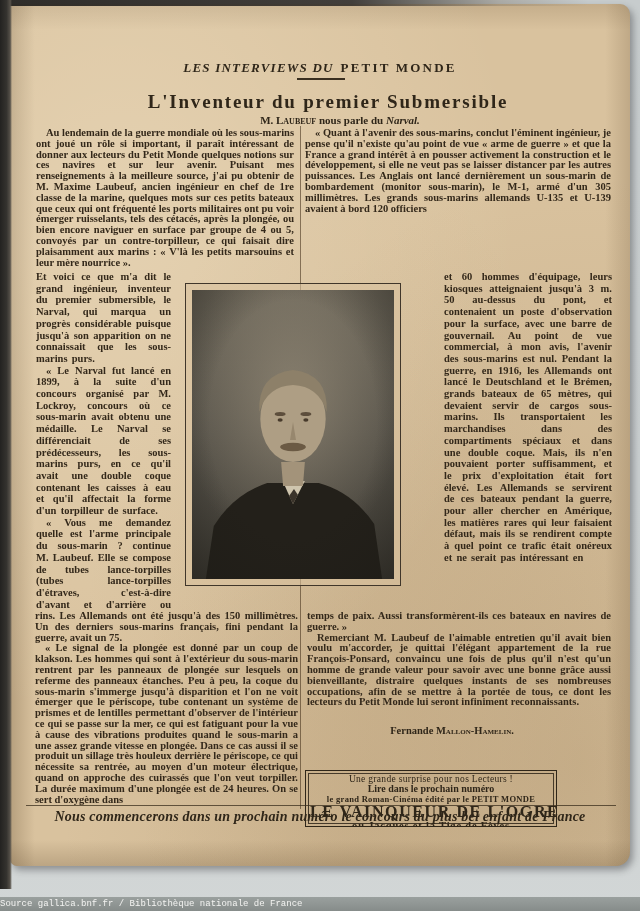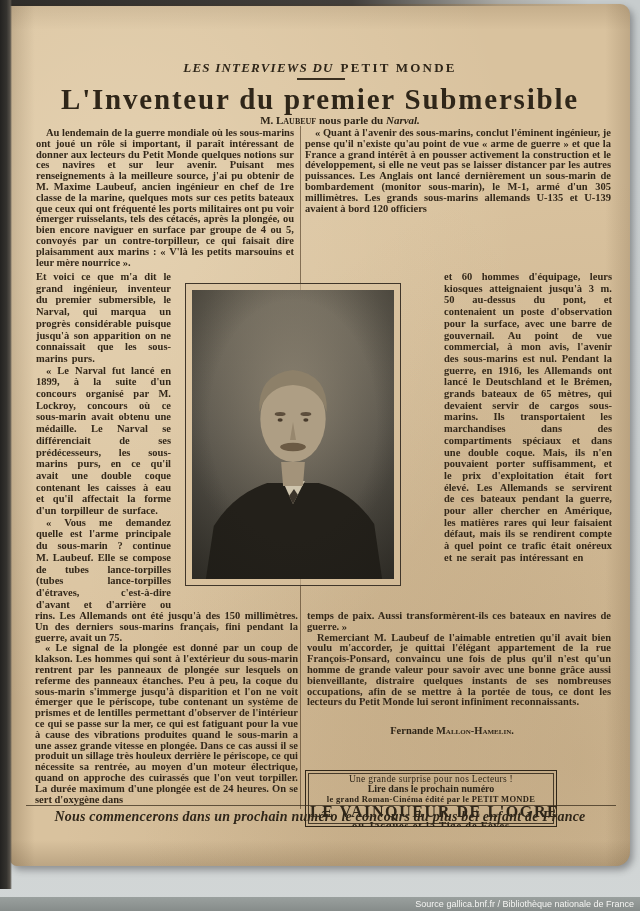--- a/index.html
+++ b/index.html
@@ -28,22 +28,22 @@
       linear-gradient(90deg, rgba(100,78,50,.30) 0%, rgba(100,78,50,0) 4%, rgba(100,78,50,0) 96%, rgba(100,78,50,.22) 100%),
       linear-gradient(180deg, rgba(100,78,50,.18) 0%, rgba(100,78,50,0) 3%, rgba(100,78,50,0) 97%, rgba(100,78,50,.25) 100%);
     border-radius:2px 10px 14px 7px;
     box-shadow:3px 4px 7px rgba(40,40,45,.40);
     color:#2f2619;
   }
   .kicker{position:absolute;left:0;top:56px;width:100%;text-align:center;font-size:13px;font-weight:700;white-space:nowrap;}
   .k-it{font-style:italic;letter-spacing:1.2px;margin-right:7px;}
   .k-ro{letter-spacing:2.2px;}
   .kicker-rule{position:absolute;left:287px;top:74px;width:48px;height:2px;background:#3a2f20;}
-  .title{position:absolute;left:0;top:79px;width:100%;margin:0;text-align:center;
-    font-size:29px;font-weight:700;letter-spacing:1.8px;white-space:nowrap;}
+  .title{position:absolute;left:0;top:79px;width:100%;margin:8px;text-align:center;
+    font-size:19px;font-weight:700;letter-spacing:1.8px;white-space:nowrap;}
   .subtitle{position:absolute;left:0;top:110px;width:100%;text-align:center;font-size:11px;font-weight:700;margin-left:20px;}
   .sc{font-variant:small-caps;}
   .it{font-style:italic;}
   
   .col-divider{position:absolute;left:290px;top:122px;width:1px;height:683px;background:rgba(72,52,30,.60);}
   
   .tb{position:absolute;overflow:hidden;font-size:10.5px;line-height:10.8px;font-weight:700;
       text-align:justify;color:#33281a;}
   .tb p{margin:0;}
   .tb p.indent{text-indent:10px;}
@@ -74,22 +74,22 @@
   .promo .p4{font-size:16px;line-height:16.5px;font-weight:700;letter-spacing:1.6px;white-space:nowrap;}
   .promo .p5{font-size:10.5px;line-height:11px;font-weight:700;letter-spacing:.8px;}
   
   .footer-rule{position:absolute;left:16px;top:801px;width:590px;height:1px;background:rgba(58,45,28,.75);}
   .footer-line{position:absolute;left:0;top:805px;width:100%;text-align:center;
     font-size:14px;font-weight:700;font-style:italic;letter-spacing:.2px;white-space:nowrap;}
   
   .source-bar{
     position:absolute;left:0;top:897px;width:640px;height:14px;z-index:6;
     background:linear-gradient(180deg,#9aa09e,#868c8a);
-    font-family:Liberation Sans, sans-serif;font-size:9px;line-height:14px;
-    color:#f4f4f2;text-align:right;box-sizing:border-box;padding-right:6px;
+    font-family:Liberation Mono, monospace;font-size:9px;line-height:14px;
+    color:#f4f4f2;box-sizing:border-box;padding-right:6px;
   }
 </style>
 </head>
 <body>
 
 <div class="edge-top"></div>
 <div class="edge-left"></div>
 
 <div id="paper">
 

